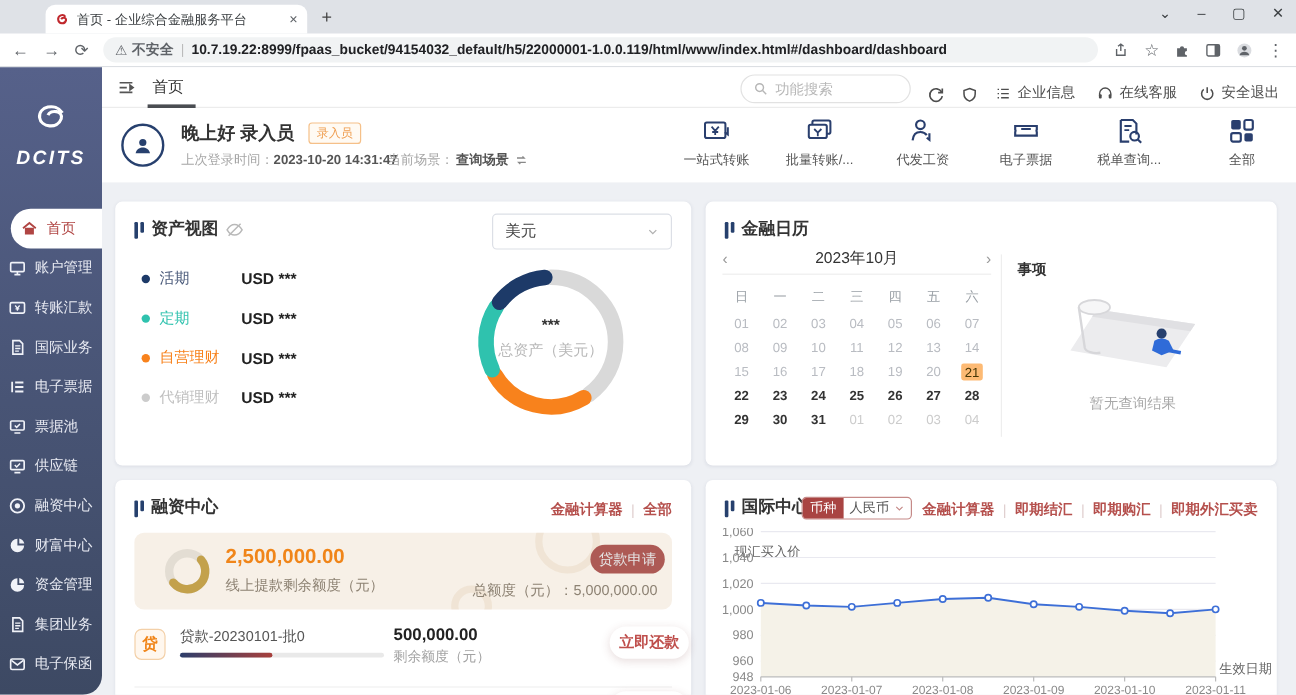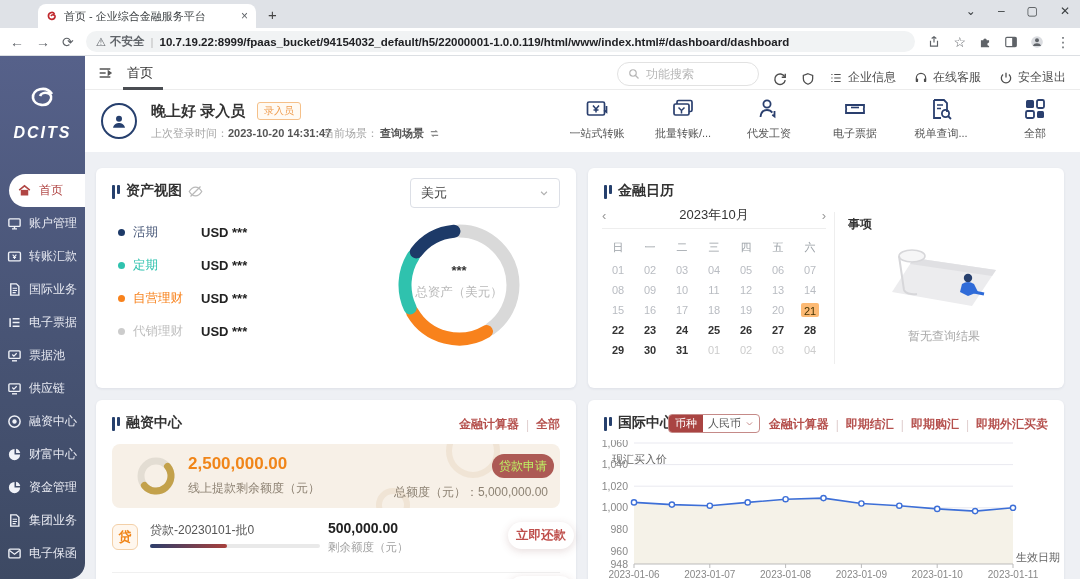--- a/index.html
+++ b/index.html
@@ -101,21 +101,21 @@
   #ev-title{position:absolute;left:260px;top:48px;font-size:12px;font-weight:700;color:#333}
   #ev-illu{position:absolute;left:296px;top:72px}
   #ev-empty{position:absolute;left:276px;top:160px;width:160px;text-align:center;color:#a8a8a8;font-size:12px}
 
   
   #fin-panel{position:absolute;left:16px;top:44px;width:448px;height:64px;background:#f7f0e7;border-radius:8px;overflow:hidden}
   .fin-deco{position:absolute;border:6px solid rgba(205,170,120,.16);border-radius:50%}
   #fin-ring{position:absolute;left:24px;top:12px}
   #fin-amt{position:absolute;left:76px;top:10px;font-size:17px;font-weight:700;color:#f08519}
   #fin-amt-lb{position:absolute;left:76px;top:36px;font-size:12px;color:#8d8273}
-  #fin-apply{position:absolute;left:380px;top:10px;width:62px;height:24px;background:#ad5a55;color:#bef264;border:none;border-radius:13px;font-size:12px;font-family:Liberation Sans, sans-serif;cursor:pointer}
+  #fin-apply{position:absolute;left:380px;top:10px;width:62px;height:24px;background:#ad5a55;color:#e5e5e5;border:none;border-radius:13px;font-size:12px;font-family:Liberation Sans, sans-serif;cursor:pointer}
   #fin-total{position:absolute;right:12px;top:40px;font-size:12px;color:#8d8273}
   #loan-row{position:absolute;left:16px;top:118px;width:448px;height:46px}
   #loan-tag{position:absolute;left:0;top:6px;width:26px;height:26px;border:1px solid #f3d0a8;background:#fff7ee;border-radius:6px;color:#f08519;font-weight:700;font-size:13px;display:flex;align-items:center;justify-content:center}
   #loan-name{position:absolute;left:38px;top:4px;font-size:12px;color:#555}
   #loan-bar{position:absolute;left:38px;top:26px;width:170px;height:4px;background:#e9e9e9;border-radius:2px}
   #loan-bar i{display:block;height:4px;border-radius:2px;background:linear-gradient(90deg,#2c3e6b,#a8403c)}
   #loan-amt{position:absolute;left:216px;top:2px;font-size:14px;font-weight:700;color:#222}
   #loan-amt-lb{position:absolute;left:216px;top:22px;font-size:11.5px;color:#a2a2a2}
   #loan-repay{position:absolute;left:396px;top:4px;width:66px;height:27px;background:#fff;color:#bf4f4c;font-weight:700;border:none;border-radius:14px;font-size:12.5px;font-family:"Liberation Sans",sans-serif;box-shadow:0 2px 8px rgba(120,60,60,.18);cursor:pointer}
   #loan-hr2{position:absolute;left:16px;top:172px;width:448px;border-top:1px solid #f0f0f0}

